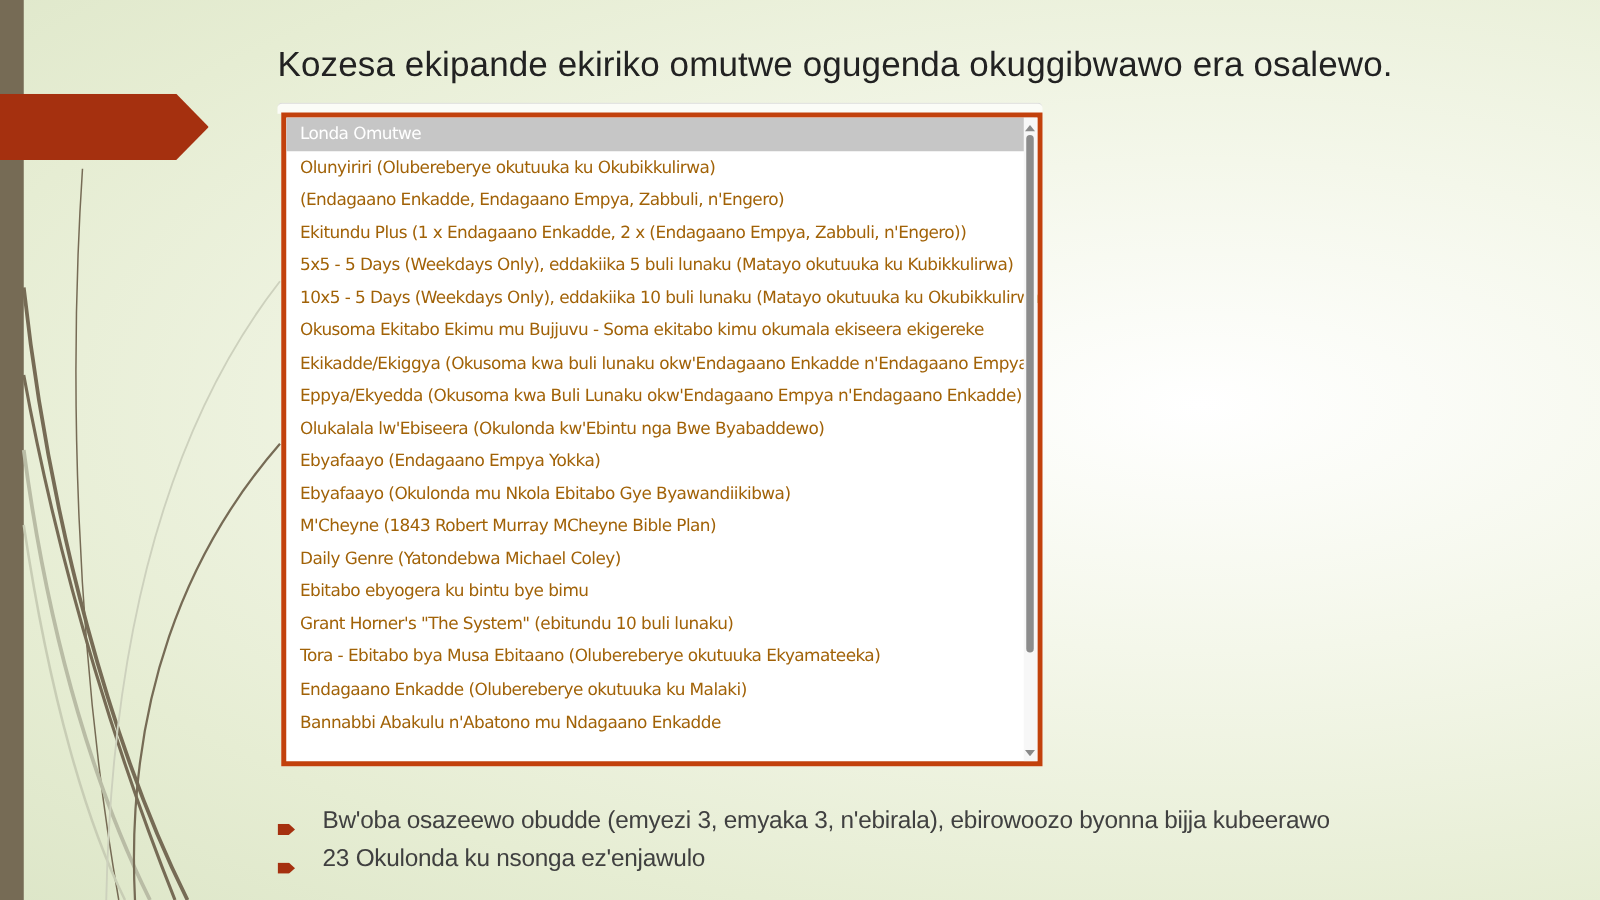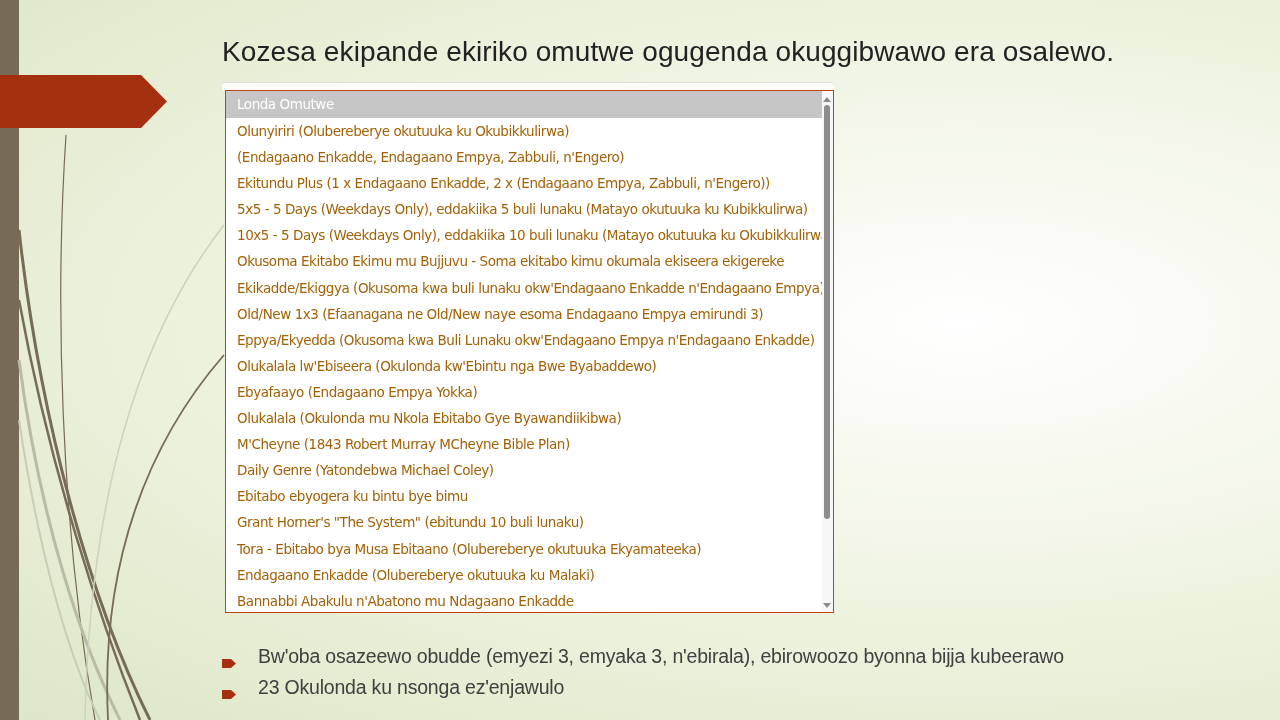--- a/index.html
+++ b/index.html
@@ -38,21 +38,21 @@
       font-size: 28px;
       color: #222;
       letter-spacing: 0.1px;
       white-space: nowrap;
     }
     .dropdown {
       position: absolute;
       left: 225px; top: 90px;
       width: 609px; height: 523px;
       background: #ffffff;
-      border: 1px solid #c2410c;
+      border: 4px solid #c2410c;
       box-sizing: border-box;
       overflow: hidden;
     }
     .dropdown-topedge {
       position: absolute;
       left: 222px; top: 82px;
       width: 612px; height: 8px;
       border-top: 1px solid #ddd;
       border-radius: 4px 4px 0 0;
       background: #fbfcf7;
@@ -153,25 +153,24 @@
 <div class="dropdown">
   <div class="options">
     <div class="option header">Londa Omutwe</div>
     <div class="option">Olunyiriri (Olubereberye okutuuka ku Okubikkulirwa)</div>
     <div class="option">(Endagaano Enkadde, Endagaano Empya, Zabbuli, n'Engero)</div>
     <div class="option">Ekitundu Plus (1 x Endagaano Enkadde, 2 x (Endagaano Empya, Zabbuli, n'Engero))</div>
     <div class="option">5x5 - 5 Days (Weekdays Only), eddakiika 5 buli lunaku (Matayo okutuuka ku Kubikkulirwa)</div>
     <div class="option">10x5 - 5 Days (Weekdays Only), eddakiika 10 buli lunaku (Matayo okutuuka ku Okubikkulirwa)</div>
     <div class="option">Okusoma Ekitabo Ekimu mu Bujjuvu - Soma ekitabo kimu okumala ekiseera ekigereke</div>
     <div class="option">Ekikadde/Ekiggya (Okusoma kwa buli lunaku okw'Endagaano Enkadde n'Endagaano Empya)</div>
-    <div class="option">Old/New 1x3 (Efaanagana ne Old/New naye esoma Endagaano Empya emirundi 3)</div>
     <div class="option">Eppya/Ekyedda (Okusoma kwa Buli Lunaku okw'Endagaano Empya n'Endagaano Enkadde)</div>
     <div class="option">Olukalala lw'Ebiseera (Okulonda kw'Ebintu nga Bwe Byabaddewo)</div>
     <div class="option">Ebyafaayo (Endagaano Empya Yokka)</div>
-    <div class="option">Olukalala (Okulonda mu Nkola Ebitabo Gye Byawandiikibwa)</div>
+    <div class="option">Ebyafaayo (Okulonda mu Nkola Ebitabo Gye Byawandiikibwa)</div>
     <div class="option">M'Cheyne (1843 Robert Murray MCheyne Bible Plan)</div>
     <div class="option">Daily Genre (Yatondebwa Michael Coley)</div>
     <div class="option">Ebitabo ebyogera ku bintu bye bimu</div>
     <div class="option">Grant Horner's "The System" (ebitundu 10 buli lunaku)</div>
     <div class="option">Tora - Ebitabo bya Musa Ebitaano (Olubereberye okutuuka Ekyamateeka)</div>
     <div class="option">Endagaano Enkadde (Olubereberye okutuuka ku Malaki)</div>
     <div class="option">Bannabbi Abakulu n'Abatono mu Ndagaano Enkadde</div>
   </div>
   <div class="scrollbar">
     <div class="scroll-up"></div>

